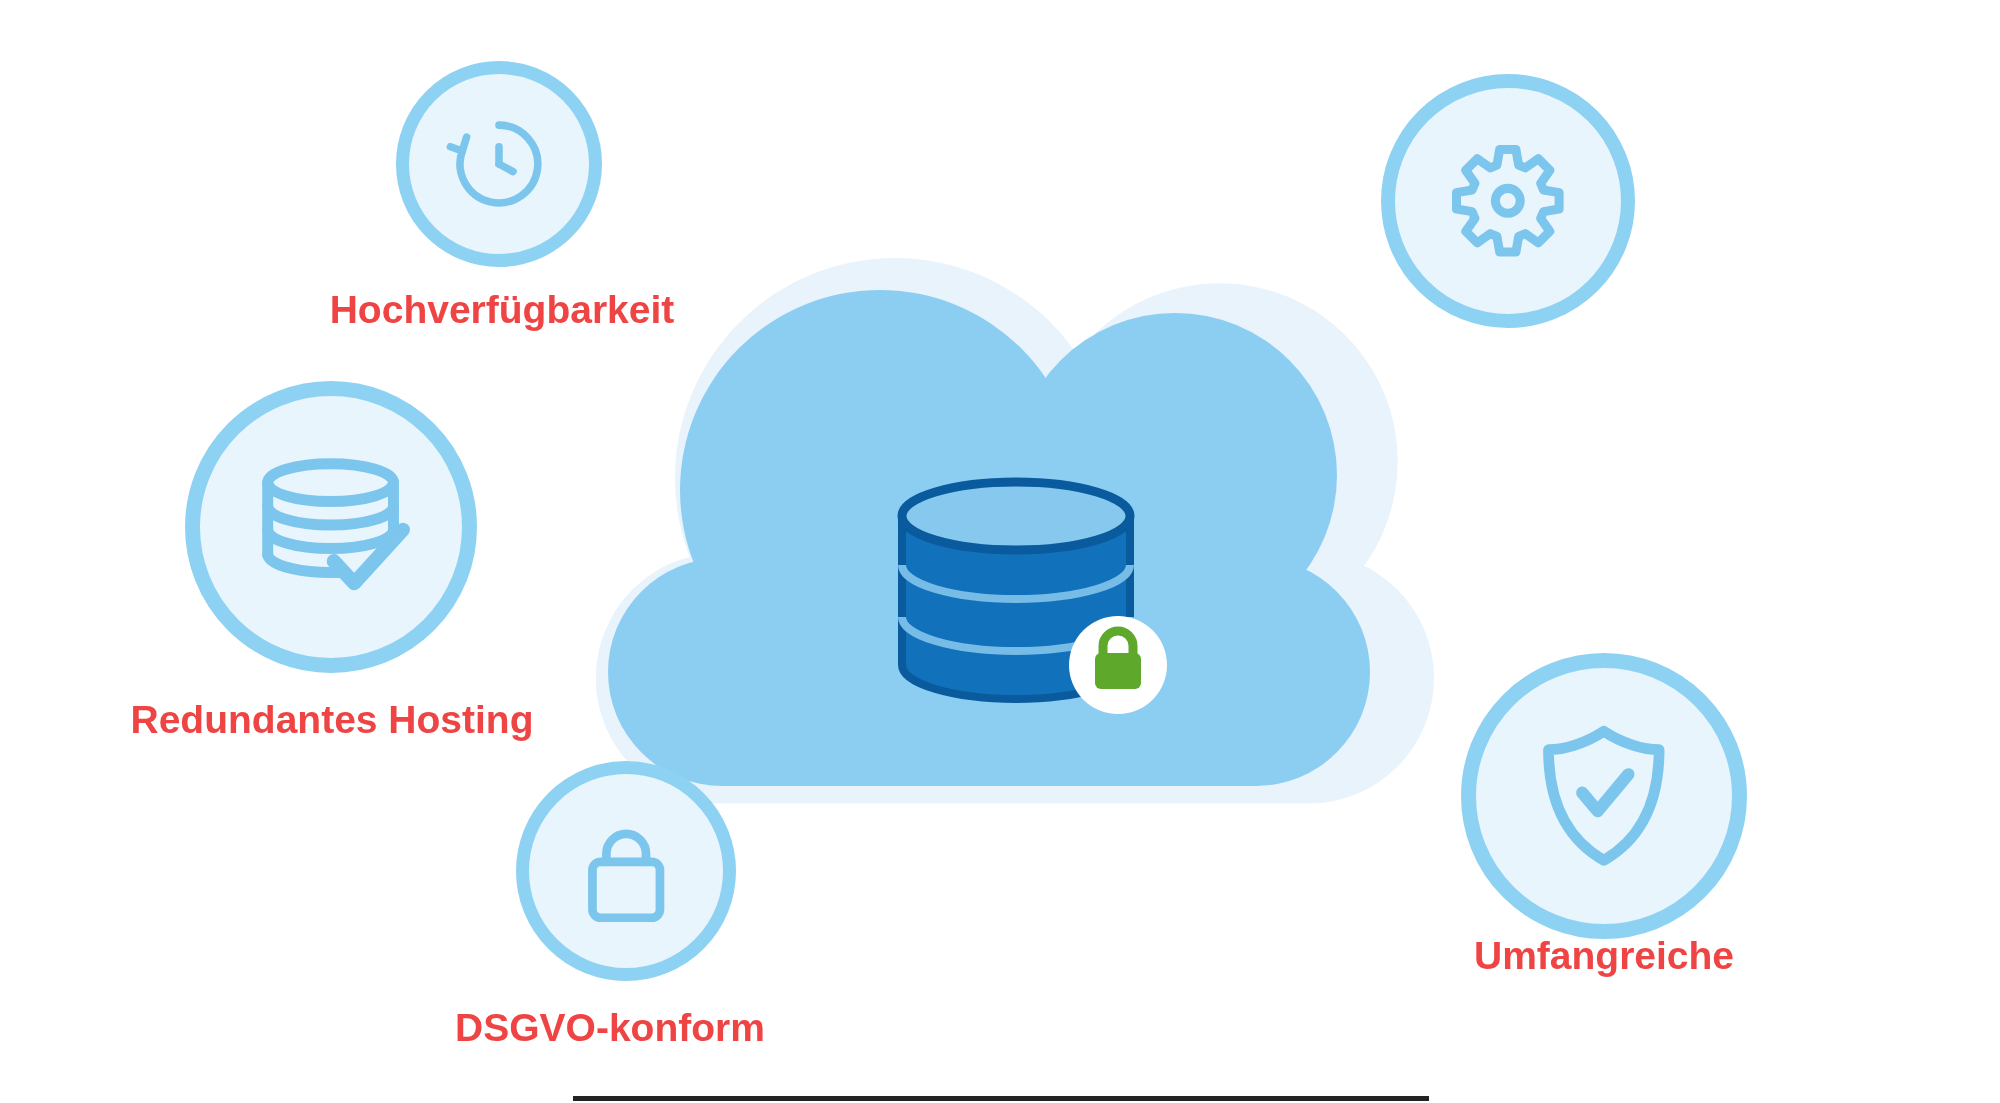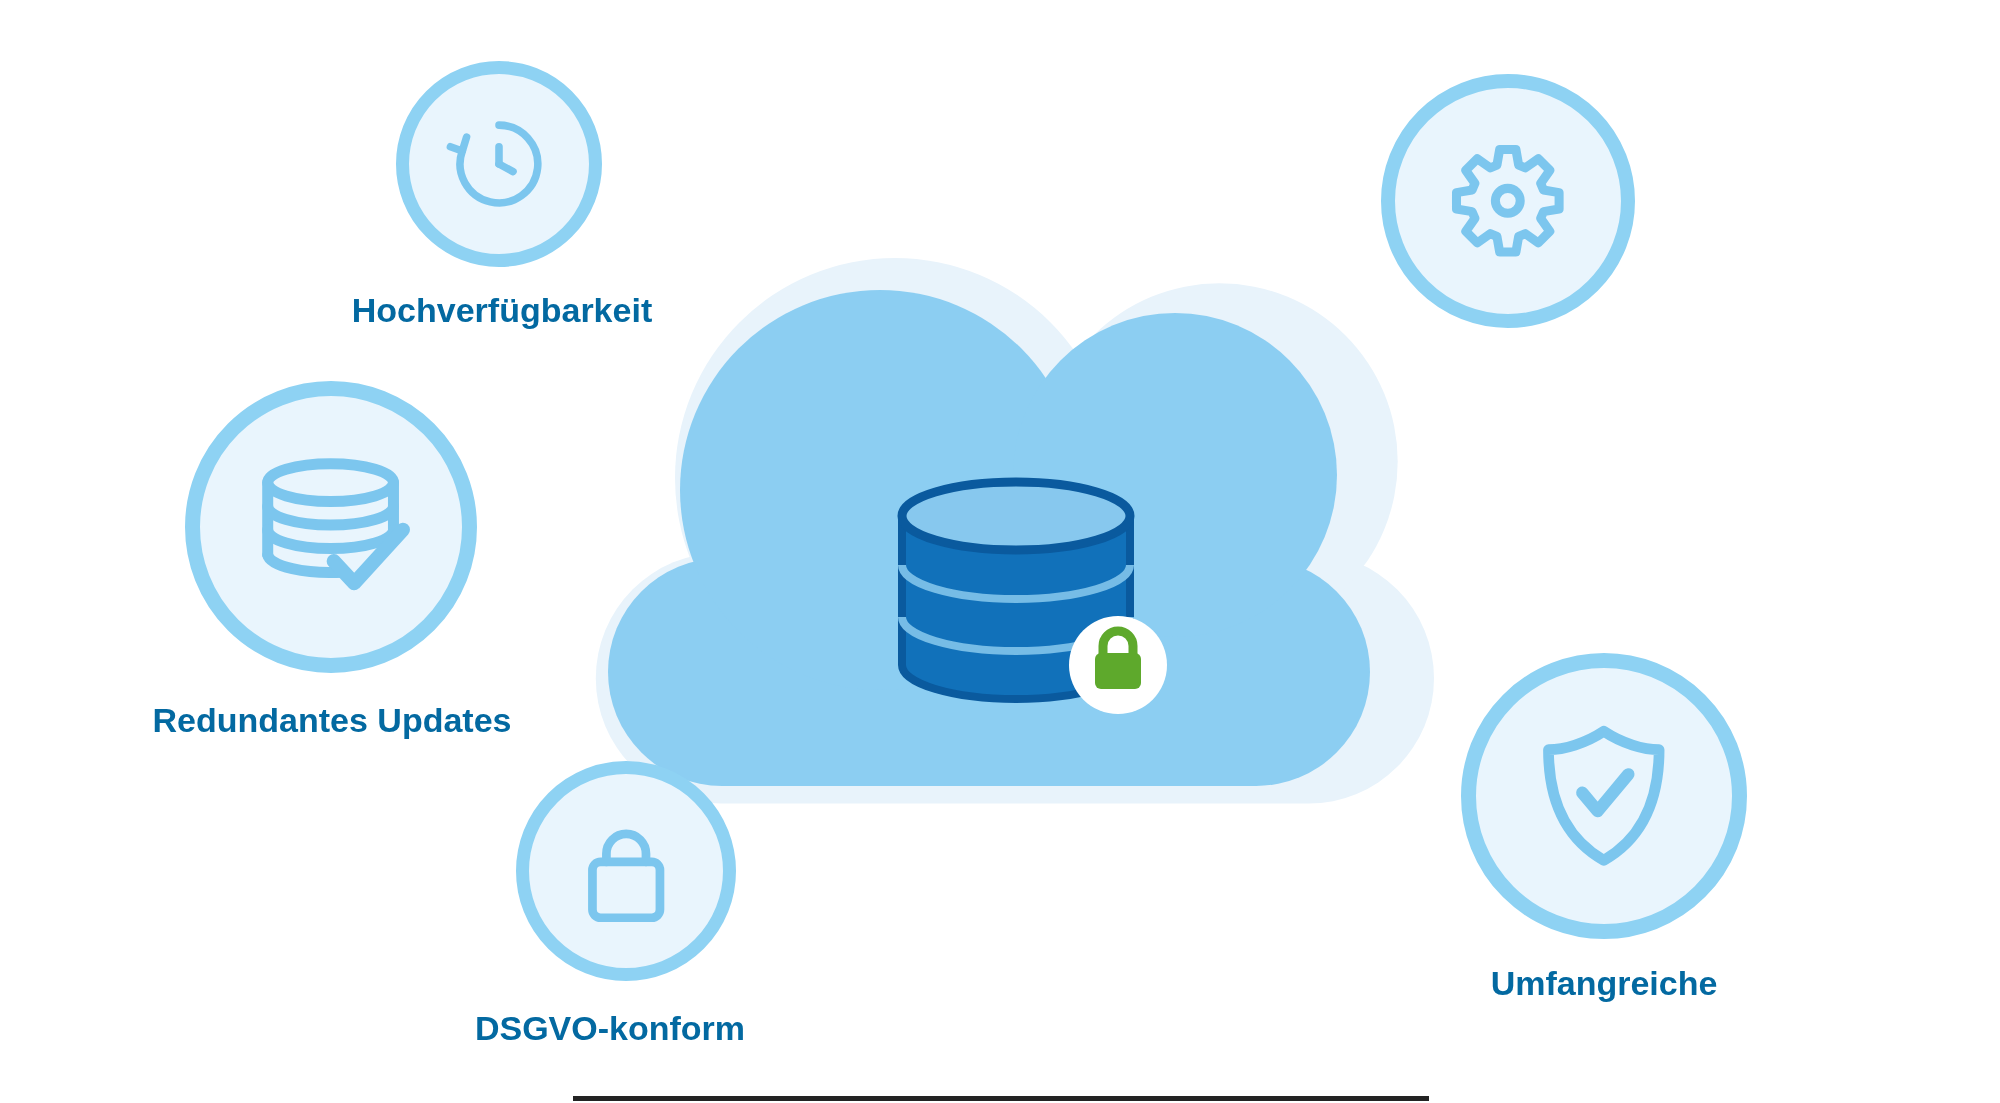--- a/index.html
+++ b/index.html
@@ -13,28 +13,28 @@
     box-sizing:border-box;display:flex;align-items:center;justify-content:center;
   }
   .node svg{width:60%;height:60%;}
   .node-history {left:396px; top:61px;  width:206px;height:206px;border-width:13px;}
   .node-dbcheck {left:185px; top:381px; width:292px;height:292px;border-width:15px;}
   .node-padlock {left:516px; top:761px; width:220px;height:220px;border-width:13px;}
   .node-gear    {left:1381px;top:74px;  width:254px;height:254px;border-width:14px;}
   .node-shield  {left:1461px;top:653px; width:286px;height:286px;border-width:15px;}
   .label{
     position:absolute;transform:translateX(-50%);text-align:right;
-    color:#0369a1;font-weight:600;font-size:34px;line-height:44px;white-space:nowrap;
+    color:#ef4444;font-weight:600;font-size:39px;line-height:44px;white-space:nowrap;
   }
   .label .line{display:block;}
   .label-hochverfuegbarkeit{left:502px; top:288px;}
   .label-redundantes       {left:332px; top:698px;}
   .label-dsgvo             {left:610px; top:1006px;}
   .label-updates           {left:1507px;top:351px;}
-  .label-sicherheit        {left:1604px;top:961px;}
+  .label-sicherheit        {left:1604px;top:934px;}
   .bottom-line{
     position:absolute;left:573px;top:1096px;width:856px;height:5px;background:#232323;
   }
 </style>
 </head>
 <body>
 
 <div class="stage">
 
   <svg class="center-art" viewBox="0 0 2000 1103">
@@ -84,21 +84,21 @@
       <ellipse cx="0" cy="-28" rx="40" ry="12"></ellipse>
       <path d="M -40 -28 L -40 18"></path>
       <path d="M 40 -28 L 40 8"></path>
       <path d="M -40 -13 A 40 12 0 0 0 40 -13"></path>
       <path d="M -40 2 A 40 12 0 0 0 40 2"></path>
       <path d="M -40 18 A 40 12 0 0 0 8 29"></path>
       <polyline points="2,22 15,36 46,2" stroke-width="9"></polyline>
     </svg>
   </div>
   <div class="label label-redundantes">
-    <span class="line">Redundantes Updates</span>
+    <span class="line">Redundantes Hosting</span>
   </div>
 
   <div class="node node-padlock">
     <svg viewBox="-50 -50 100 100" fill="none" stroke="#7cc6ee" stroke-width="7.5" stroke-linecap="round" stroke-linejoin="round">
       <path d="M -17 -8 L -17 -15 A 17 17 0 0 1 17 -15 L 17 -8"></path>
       <rect x="-29" y="-8" width="58" height="48" rx="7"></rect>
     </svg>
   </div>
   <div class="label label-dsgvo">
     <span class="line">DSGVO-konform</span>

